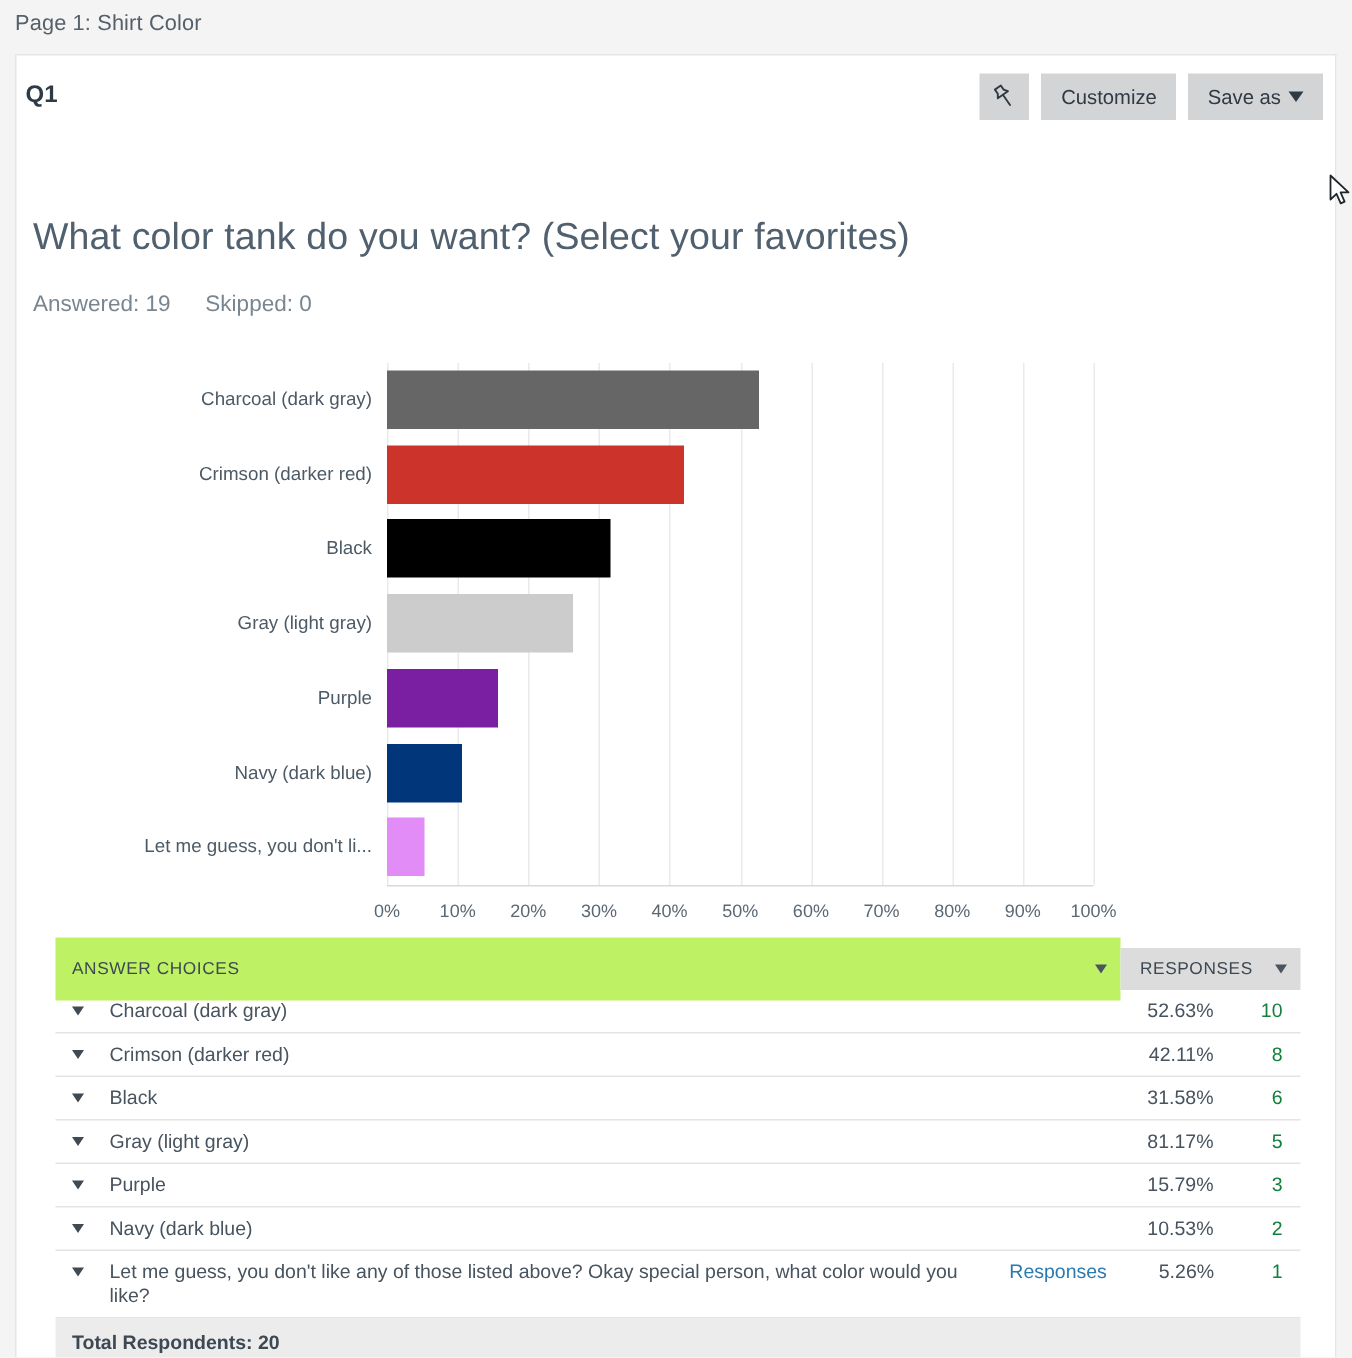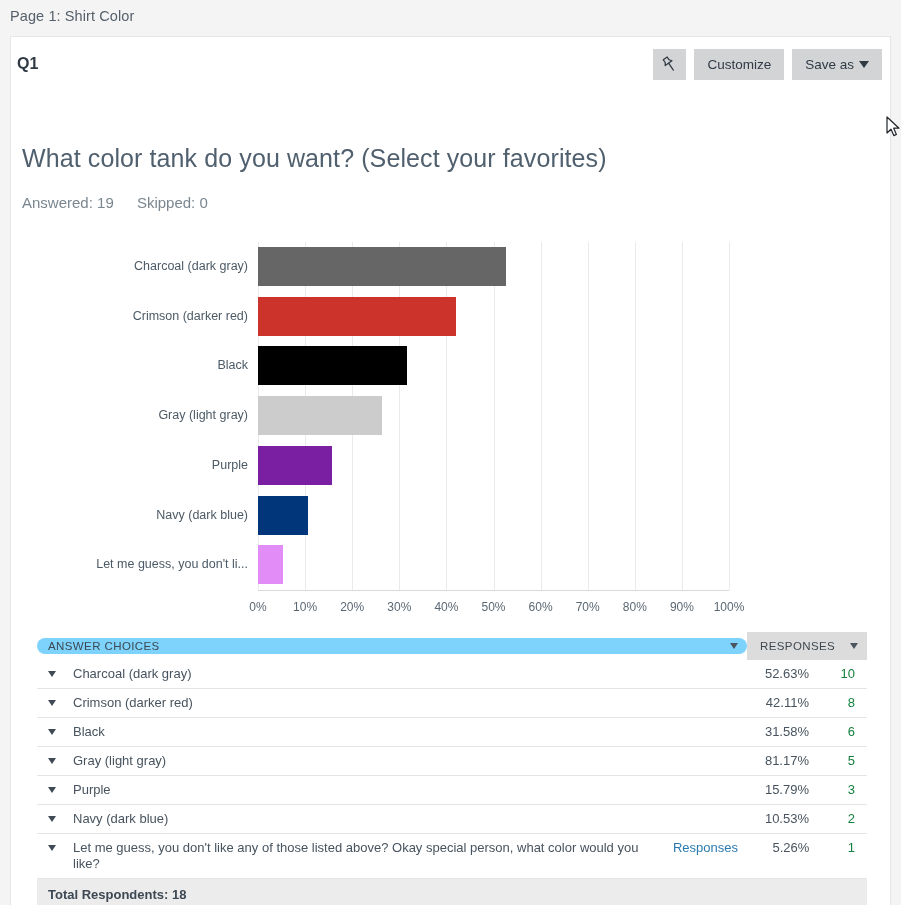--- a/index.html
+++ b/index.html
@@ -151,30 +151,29 @@
     font-size: 13px;
     color: #47535e;
   }
   .thead {
     display: flex;
     height: 28px;
     align-items: center;
   }
   .th-choices {
     flex: 1 1 auto;
-    background: #7dd3fc;
-    height: 16px;
+    background: #bef264;
+    height: 42px;
     display: flex;
     align-items: center;
     padding: 0 9px 0 11px;
     font-size: 11.5px;
     letter-spacing: .4px;
     color: #3d4852;
     position: relative;
-    border-radius: 12px;
   }
   .th-responses {
     width: 120px;
     background: #dcdcdc;
     height: 28px;
     display: flex;
     align-items: center;
     padding: 0 9px 0 13px;
     font-size: 11.5px;
     letter-spacing: .4px;
@@ -406,21 +405,21 @@
             <div class="cell-choice">
               <span class="exp-caret"></span>
               <span class="choice-text">Let me guess, you don't like any of those listed above? Okay special person, what color would you like?</span>
               <span class="resp-link">Responses</span>
             </div>
             <div class="cell-pct">5.26%</div>
             <div class="cell-cnt">1</div>
           </div>
         </div>
       <div class="total-row">
-        <span>Total Respondents: 18</span>
+        <span>Total Respondents: 20</span>
       </div>
     </div>
 
   </div>
 
   <svg class="cursor" width="16" height="24" viewBox="0 0 16 24">
     <path d="M1 1 L1 17 L5 13.2 L7.8 19.6 L10.4 18.4 L7.7 12.2 L13 12.2 Z" fill="#ffffff" stroke="#20252b" stroke-width="1.2" stroke-linejoin="round"></path>
   </svg>
 
 </div>

